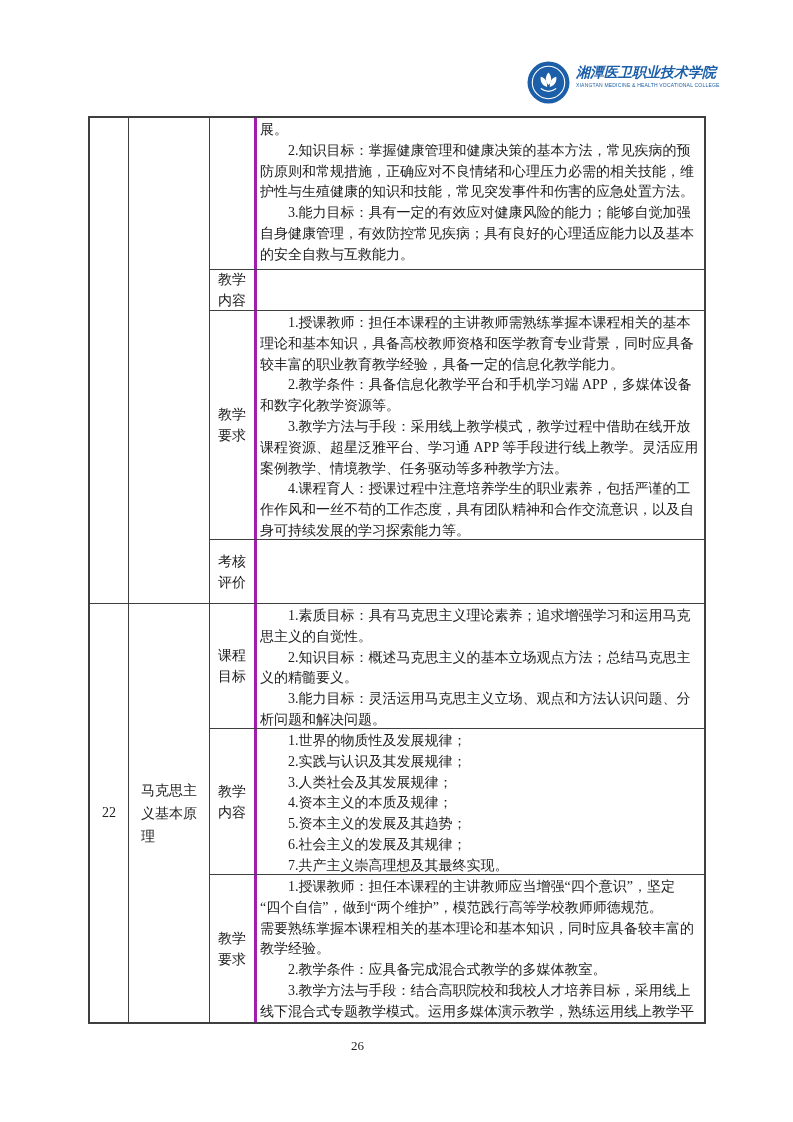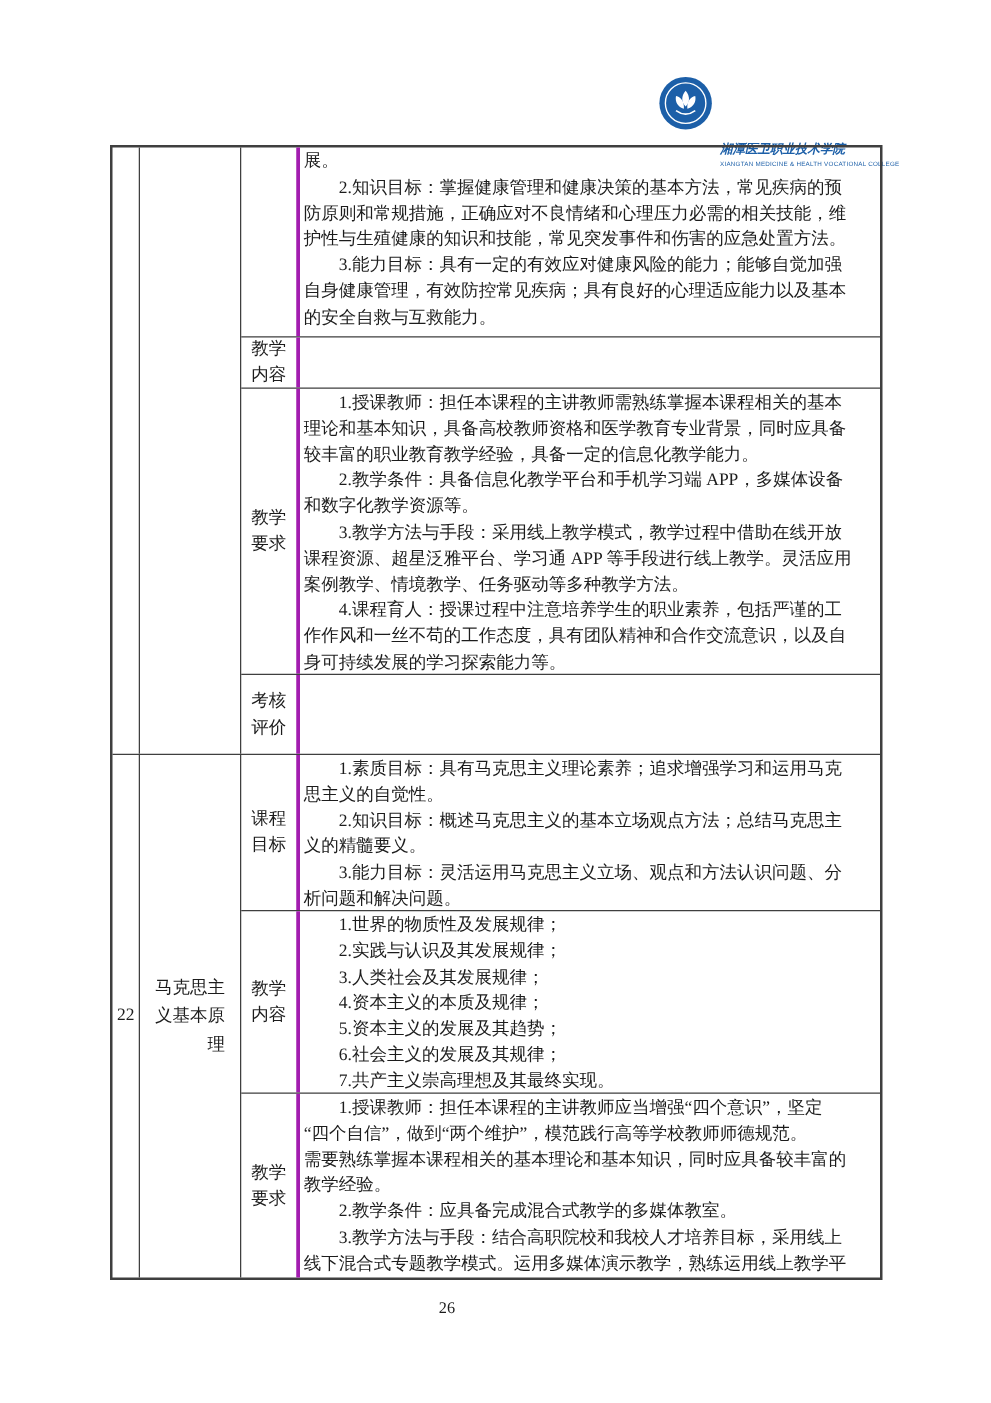--- a/index.html
+++ b/index.html
@@ -10,44 +10,44 @@
     font-family:"Liberation Serif","DejaVu Serif",serif;
     color:#1c1c1c;
     overflow:hidden;
   }
 
   
   .logo { position:absolute; left:527px; top:61px; display:flex; align-items:flex-start; }
   .emblem { width:43px; height:43px; flex:0 0 auto; }
   .logo-text { margin-left:6px; padding-top:3px; width:134px; }
   .logo-zh {
-    font-size:10px; font-weight:bold; font-style:italic;
-    letter-spacing:0px; white-space:nowrap; line-height:18px;margin-top:47px;
+    font-size:14px; font-weight:bold; font-style:italic;
+    letter-spacing:0px; white-space:nowrap; line-height:18px;
   }
   .logo-en {
     font-size:5px; line-height:7px; letter-spacing:0.2px;
     white-space:nowrap; font-family:"Liberation Sans","DejaVu Sans",sans-serif;
   }
 
   
   .table {
     position:absolute; left:88px; top:116px; width:618px;
     border:2px solid #3f3f3f;
     font-size:14px;
   }
   .record { display:flex; }
   .record + .record { border-top:1px solid #3f3f3f; }
   .cell-num {
-    width:22px; flex:0 0 auto; border-right:1px solid #3f3f3f;
+    width:39px; flex:0 0 auto; border-right:1px solid #3f3f3f;
     display:flex; align-items:center; justify-content:center;
   }
   .cell-course {
     width:81px; flex:0 0 auto; border-right:1px solid #3f3f3f;
     display:flex; align-items:center; justify-content:center;
-    text-align:right; white-space:pre-line; line-height:23px;
+    text-align:left; white-space:pre-line; line-height:23px;
   }
   .sections { flex:1 1 auto; display:flex; flex-direction:column; min-width:0; }
   .section { display:flex; }
   .section + .section { border-top:1px solid #3f3f3f; }
   .cell-label {
     width:47px; flex:0 0 auto; border-right:3px solid #a21caf;
     display:flex; align-items:center; justify-content:center;
     text-align:center; white-space:pre-line; line-height:21px;
   }
   .cell-content {

